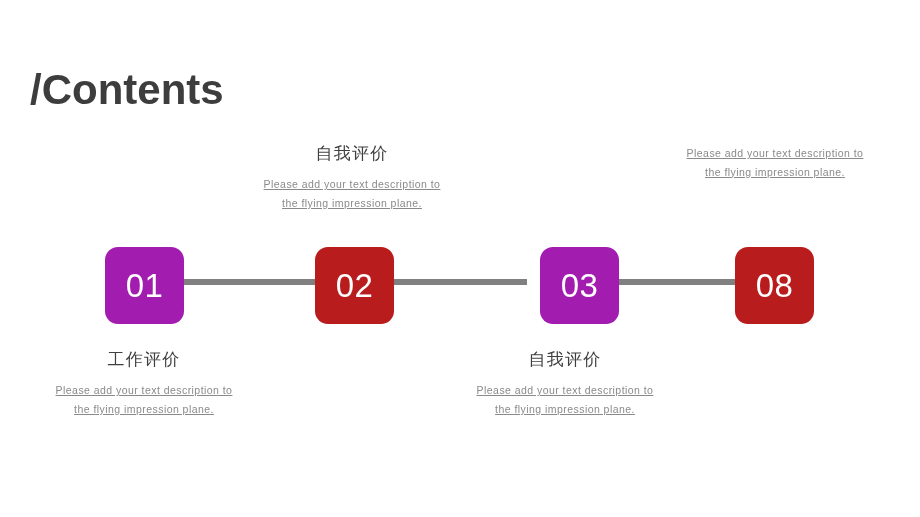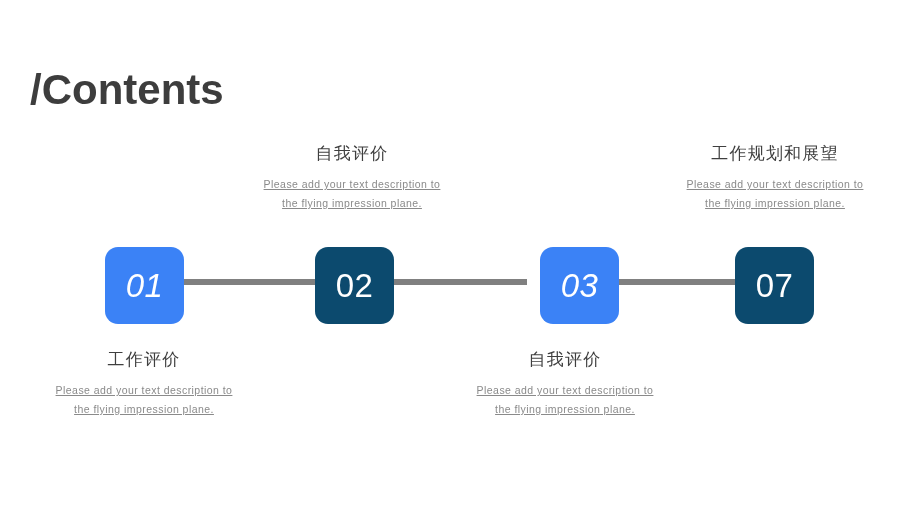--- a/index.html
+++ b/index.html
@@ -68,22 +68,22 @@
     align-items: center;
     justify-content: center;
   }
   .node-num {
     color: #ffffff;
     font-size: 33px;
     font-weight: normal;
     letter-spacing: 0.5px;
     line-height: 1;
   }
-  .node.dark  { background: #3b82f6; font-style: italic; }
-  .node.light { background: #0c4a6e; }
+  .node.dark  { background: #a21caf; }
+  .node.light { background: #b91c1c; }
 
   
   .caption {
     position: absolute;
     width: 260px;
     text-align: center;
   }
   .caption-heading {
     font-size: 17px;
     color: #3f3f3f;
@@ -123,21 +123,21 @@
 
   <div class="node light" style="left:315px;">
     <span class="node-num">02</span>
   </div>
 
   <div class="node dark" style="left:540px;">
     <span class="node-num">03</span>
   </div>
 
   <div class="node light" style="left:735px;">
-    <span class="node-num">07</span>
+    <span class="node-num">08</span>
   </div>
 
   <div class="caption below" style="left:14px; top:350px;">
     <div class="caption-heading">工作评价</div>
     <div class="caption-desc">
       <span>Please add your text description  to</span><br>
       <span>the flying impression  plane.</span>
     </div>
   </div>
 
@@ -151,20 +151,19 @@
 
   <div class="caption below" style="left:435px; top:350px;">
     <div class="caption-heading">自我评价</div>
     <div class="caption-desc">
       <span>Please add your text description  to</span><br>
       <span>the flying impression  plane.</span>
     </div>
   </div>
 
   <div class="caption above" style="left:645px; top:144px;">
-    <div class="caption-heading">工作规划和展望</div>
     <div class="caption-desc">
       <span>Please add your text description  to</span><br>
       <span>the flying impression  plane.</span>
     </div>
   </div>
 
 </div>
 
 </body></html>

